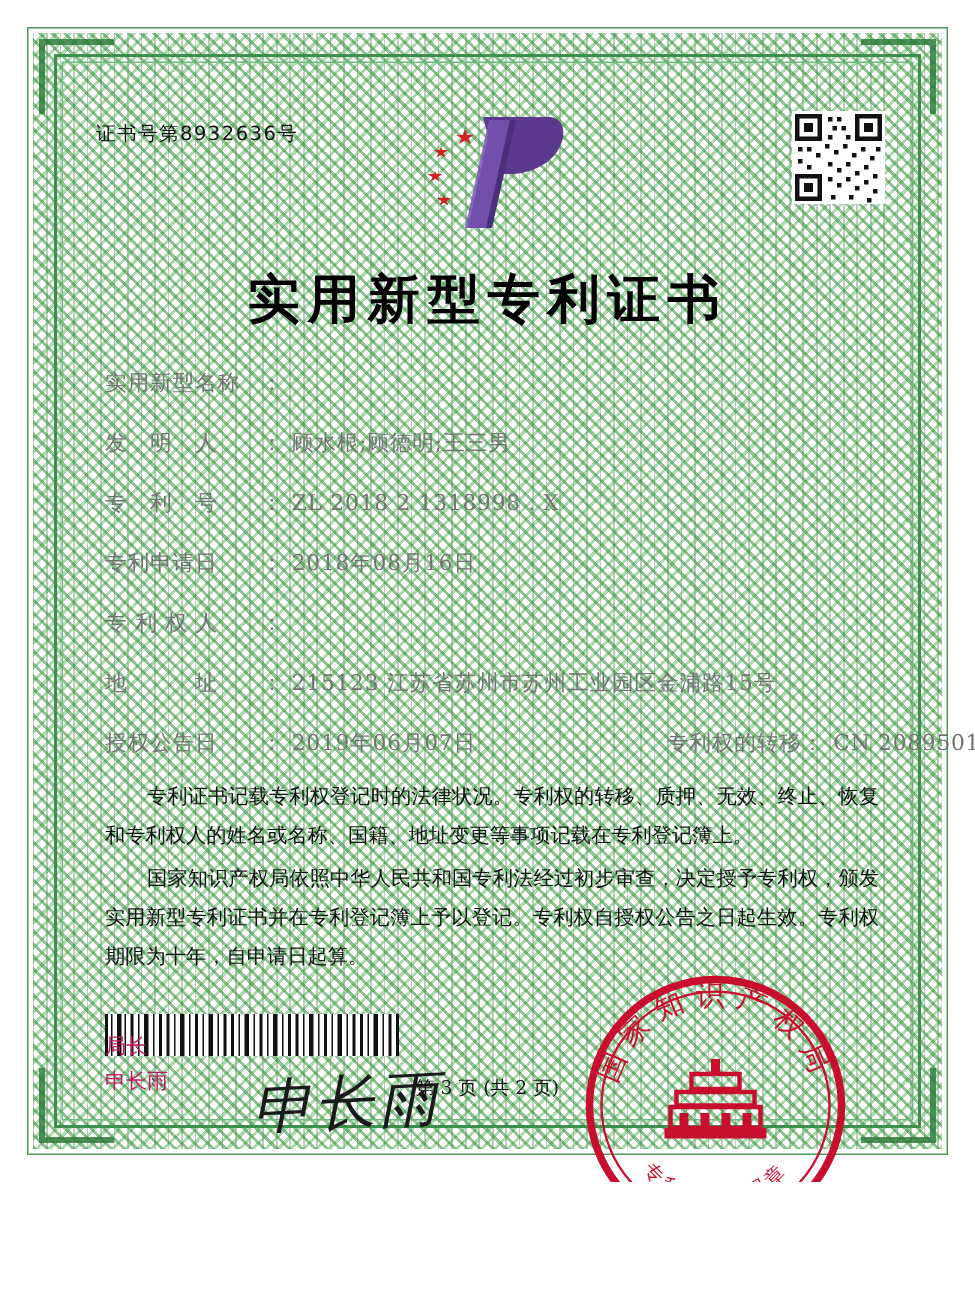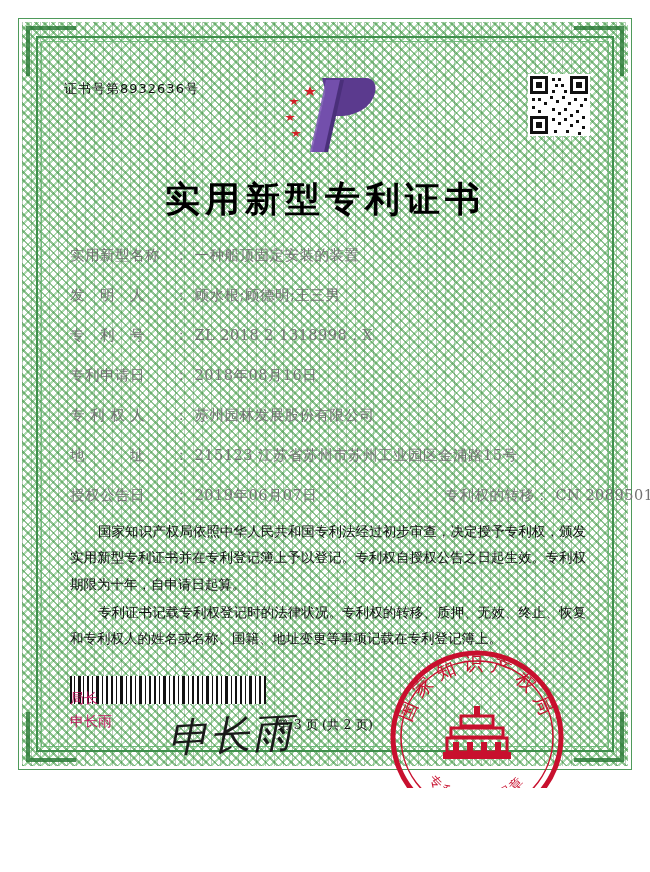--- a/index.html
+++ b/index.html
@@ -337,21 +337,20 @@
       </svg>
     </div>
 
     <div class="title">实用新型专利证书</div>
 
     <div class="fields">
 
       <div class="field-row">
         <span class="field-label">实用新型名称</span>
         <span class="field-colon">：</span>
-        <span class="field-value">一种船顶固定安装的装置</span>
       </div>
 
       <div class="field-row">
         <span class="field-label">发　明　人</span>
         <span class="field-colon">：</span>
         <span class="field-value">顾水根;顾德明;王三男</span>
       </div>
 
       <div class="field-row">
         <span class="field-label">专　利　号</span>
@@ -361,41 +360,40 @@
 
       <div class="field-row">
         <span class="field-label">专利申请日</span>
         <span class="field-colon">：</span>
         <span class="field-value">2018年08月16日</span>
       </div>
 
       <div class="field-row">
         <span class="field-label">专 利 权 人</span>
         <span class="field-colon">：</span>
-        <span class="field-value">苏州园林发展股份有限公司</span>
       </div>
 
       <div class="field-row">
         <span class="field-label">地　　　址</span>
         <span class="field-colon">：</span>
         <span class="field-value">215123 江苏省苏州市苏州工业园区金浦路15号</span>
       </div>
 
       <div class="field-row split">
         <span class="field-label">授权公告日</span>
         <span class="field-colon">：</span>
         <span class="field-value">2019年06月07日</span>
         <span class="field-label2">专利权的转移：</span>
         <span class="field-value2">CN 208950187 U</span>
       </div>
     </div>
 
     <div class="paragraphs">
+      <p>专利证书记载专利权登记时的法律状况。专利权的转移、质押、无效、终止、恢复和专利权人的姓名或名称、国籍、地址变更等事项记载在专利登记簿上。</p>
       <p>国家知识产权局依照中华人民共和国专利法经过初步审查，决定授予专利权，颁发实用新型专利证书并在专利登记簿上予以登记。专利权自授权公告之日起生效。专利权期限为十年，自申请日起算。</p>
-      <p>专利证书记载专利权登记时的法律状况。专利权的转移、质押、无效、终止、恢复和专利权人的姓名或名称、国籍、地址变更等事项记载在专利登记簿上。</p>
     </div>
 
     <div class="barcode">
       <svg viewBox="0 0 196 28" width="196" height="28" preserveAspectRatio="none" aria-hidden="true">
         <rect width="196" height="28" fill="#fff"></rect>
         <g fill="#111">
           <rect x="0" y="0" width="2" height="28"></rect>
             <rect x="4" y="0" width="1" height="28"></rect>
           <rect x="8" y="0" width="3" height="28"></rect>
             <rect x="13" y="0" width="1" height="28"></rect>

